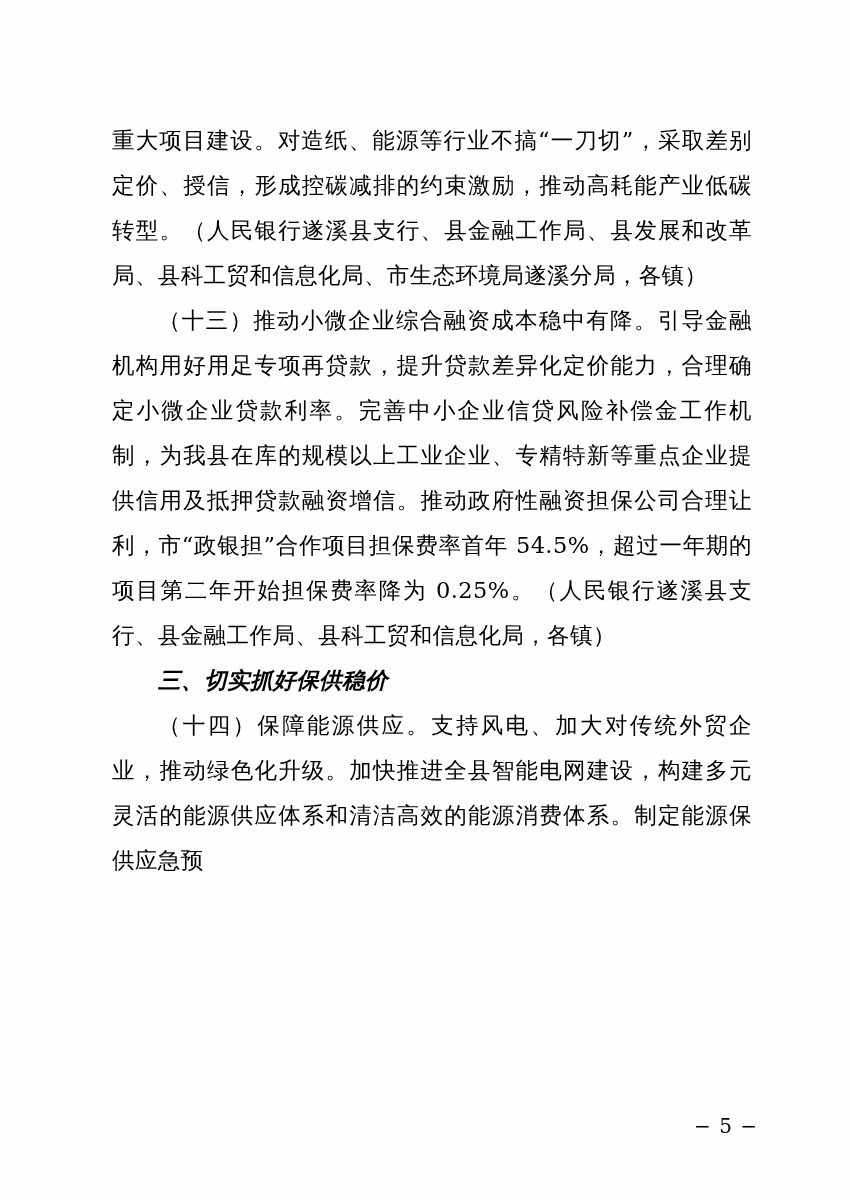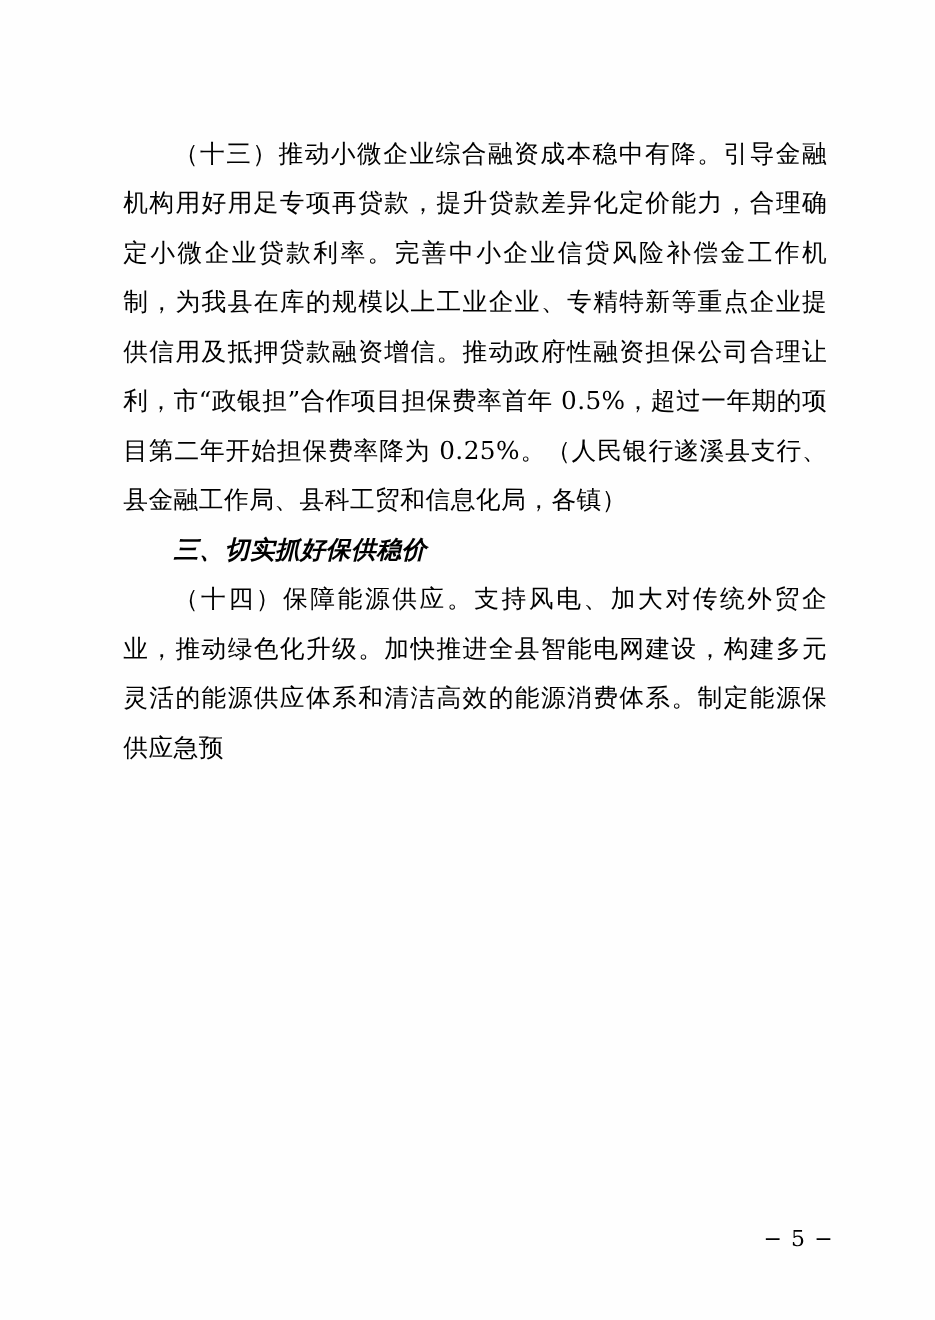--- a/index.html
+++ b/index.html
@@ -60,23 +60,24 @@
     font-family: "DejaVu Serif", "Liberation Serif", serif;
     letter-spacing: 1px;
   }
 </style>
 </head>
 <body>
 
 <div class="page">
   <div class="content">
 
+    <p class="para">重大项目建设。对造纸、能源等行业不搞“一刀切”，采取差别定价、授信，形成控碳减排的约束激励，推动高耗能产业低碳转型。（人民银行遂溪县支行、县金融工作局、县发展和改革局、县科工贸和信息化局、市生态环境局遂溪分局，各镇）</p>
 
 
-    <p class="para indent">（十三）推动小微企业综合融资成本稳中有降。引导金融机构用好用足专项再贷款，提升贷款差异化定价能力，合理确定小微企业贷款利率。完善中小企业信贷风险补偿金工作机制，为我县在库的规模以上工业企业、专精特新等重点企业提供信用及抵押贷款融资增信。推动政府性融资担保公司合理让利，市“政银担”合作项目担保费率首年 0.5%，超过一年期的项目第二年开始担保费率降为 0.25%。（人民银行遂溪县支行、县金融工作局、县科工贸和信息化局，各镇）</p>
+    <p class="para indent">（十三）推动小微企业综合融资成本稳中有降。引导金融机构用好用足专项再贷款，提升贷款差异化定价能力，合理确定小微企业贷款利率。完善中小企业信贷风险补偿金工作机制，为我县在库的规模以上工业企业、专精特新等重点企业提供信用及抵押贷款融资增信。推动政府性融资担保公司合理让利，市“政银担”合作项目担保费率首年 54.5%，超过一年期的项目第二年开始担保费率降为 0.25%。（人民银行遂溪县支行、县金融工作局、县科工贸和信息化局，各镇）</p>
 
     <h2 class="section-heading">三、切实抓好保供稳价</h2>
 
     <p class="para indent">（十四）保障能源供应。支持风电、加大对传统外贸企业，推动绿色化升级。加快推进全县智能电网建设，构建多元灵活的能源供应体系和清洁高效的能源消费体系。制定能源保供应急预</p>
 
   </div>
 
   <div class="page-number">− 5 −</div>
 </div>
 

